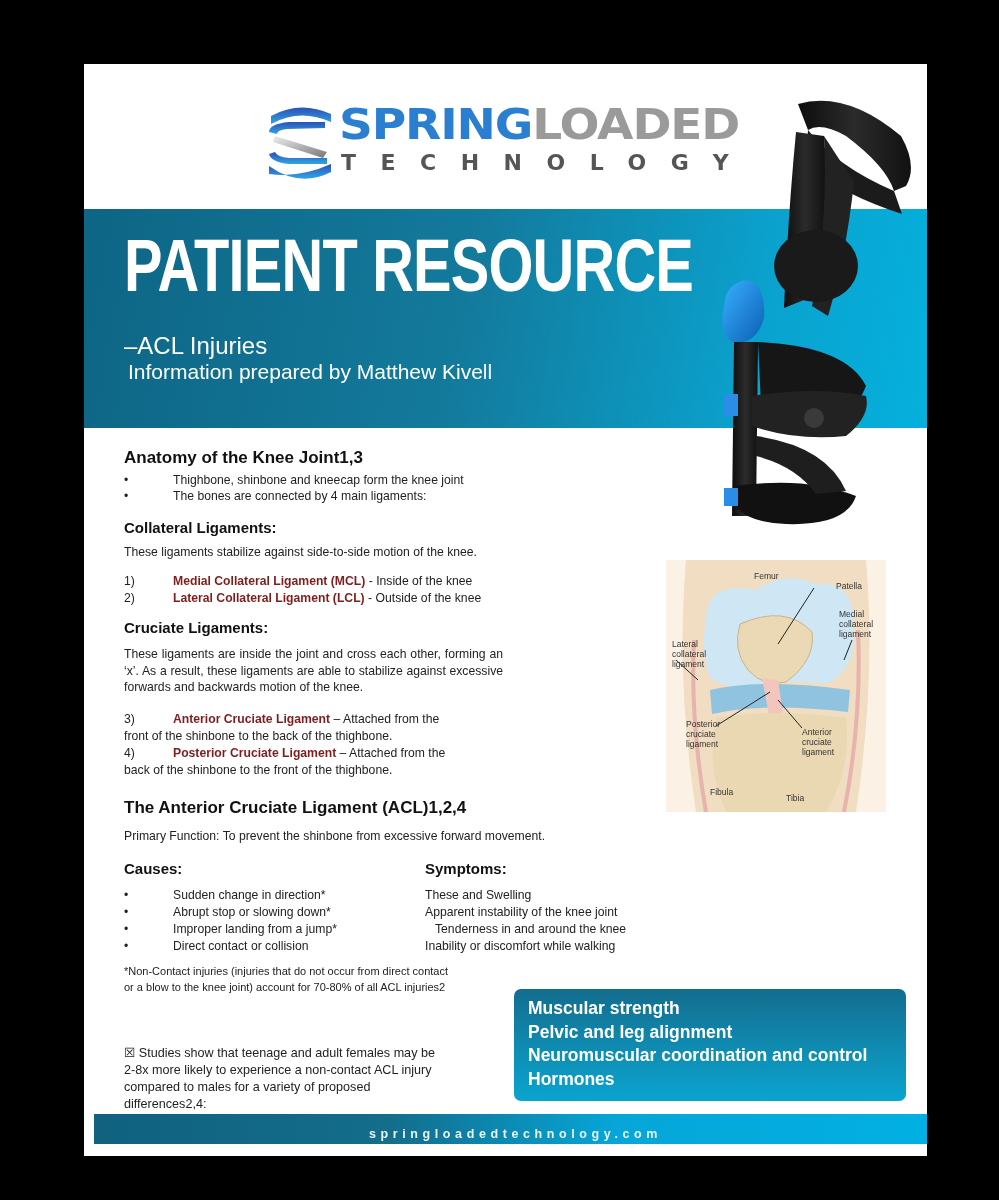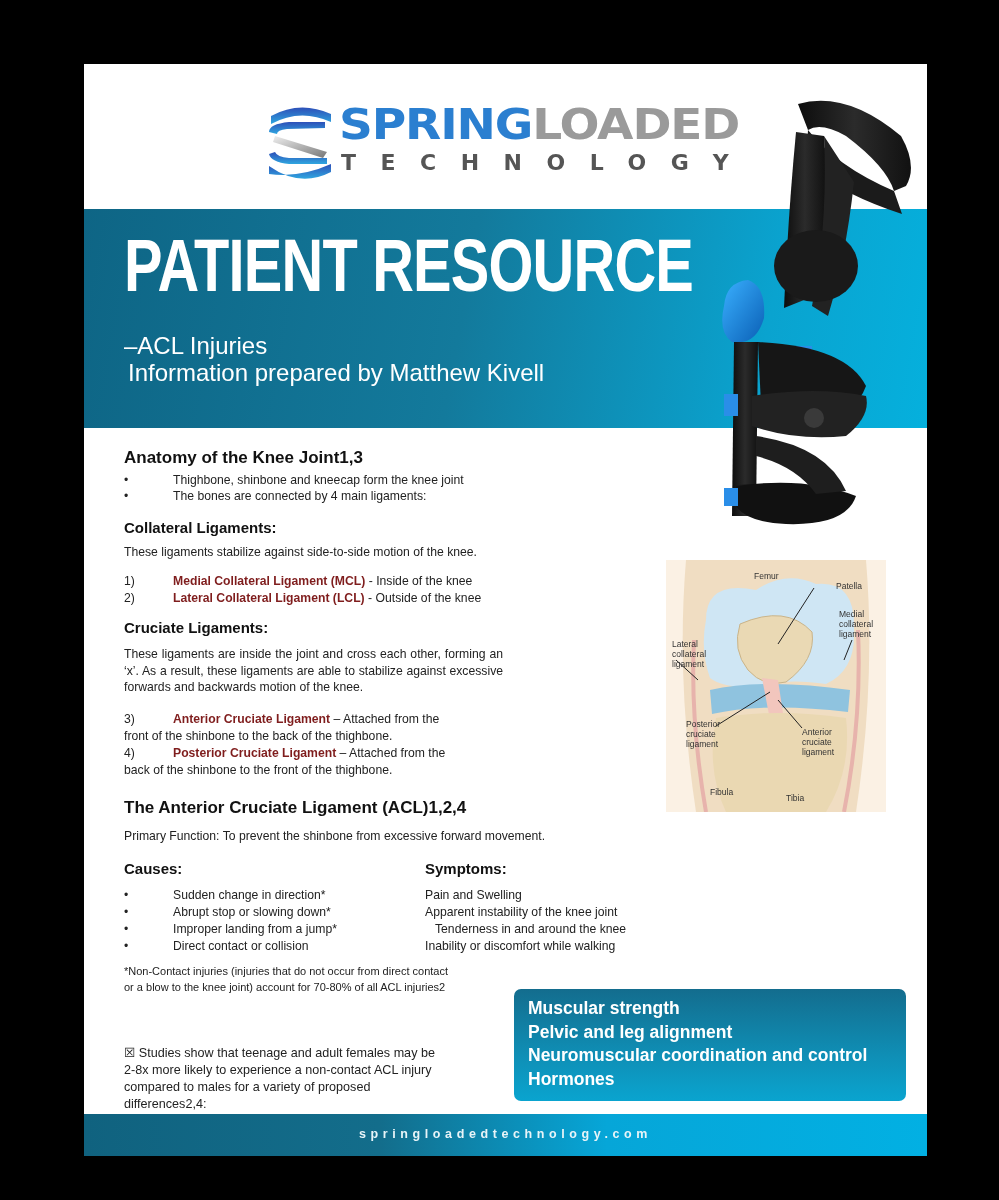--- a/index.html
+++ b/index.html
@@ -13,21 +13,21 @@
   .logo-mark { position: absolute; left: 0; top: 0; width: 70px; height: 84px; }
   .logo-word1 { position: absolute; left: 74px; top: 2px; font-family: "DejaVu Sans", sans-serif; font-weight: bold; font-size: 42px; letter-spacing: -1px; line-height: 1; transform: scaleX(1.12); transform-origin: left; white-space: nowrap; }
   .logo-word1 .blue { color: #2b7fd0; }
   .logo-word1 .grey { color: #9a9a9a; }
   .logo-word2 { position: absolute; left: 76px; top: 50px; font-family: "DejaVu Sans", sans-serif; font-weight: bold; font-size: 22px; letter-spacing: 24.5px; color: #555; line-height: 1; white-space: nowrap; }
 
   
   .banner { position: absolute; left: 0; top: 145px; width: 843px; height: 219px; background: linear-gradient(100deg, #0e6585 0%, #137a9c 45%, #0aa3cf 80%, #05b0dd 100%); }
   .banner-title { position: absolute; left: 40px; top: 20px; font-family: "Liberation Sans", sans-serif; font-weight: bold; font-size: 74px; color: #fff; letter-spacing: -1px; transform: scaleX(0.78); transform-origin: left; white-space: nowrap; line-height: 1; }
   .banner-sub { position: absolute; left: 40px; top: 105px; font-weight: normal; font-size: 24px; color: #fff; line-height: 1; white-space: nowrap; margin-top: 20px; }
-  .banner-author { position: absolute; left: 44px; top: 152px; font-size: 24px; color: #fff; line-height: 1; white-space: nowrap; }
+  .banner-author { position: absolute; left: 44px; top: 152px; font-size: 21px; color: #fff; line-height: 1; white-space: nowrap; }
 
   
   .brace { position: absolute; left: 612px; top: 32px; width: 225px; height: 430px; }
 
   
   .knee { position: absolute; left: 582px; top: 496px; width: 188px; height: 252px; }
   .knee-label { position: absolute; font-size: 8.5px; color: #333; line-height: 1.15; }
 
   
   .content { position: absolute; left: 40px; top: 0; width: 540px; }
@@ -35,21 +35,21 @@
   .h3 { position: absolute; font-weight: bold; font-size: 15px; color: #111; white-space: nowrap; }
   .p { position: absolute; font-size: 12.2px; color: #222; line-height: 16.5px; }
   .row { position: absolute; font-size: 12.2px; color: #222; white-space: nowrap; line-height: 16px; }
   .row .mk { display: inline-block; width: 49px; }
   .row b { color: #7f1d1d; }
   .justify { text-align: justify; text-align-last: left; }
 
   .risk-box { position: absolute; left: 430px; top: 925px; width: 392px; height: 112px; border-radius: 7px; background: linear-gradient(180deg, #136d8e 0%, #0f8fb6 60%, #0aa4cf 100%); padding: 8px 14px; }
   .risk-item { font-weight: bold; font-size: 17.5px; color: #fff; line-height: 23.5px; white-space: nowrap; }
 
-  .footer { position: absolute; left: 0; top: 1050px; width: 843px; height: 42px; background: linear-gradient(90deg, #10627f 0%, #136d8b 35%, #06a6d8 62%, #02b0e3 100%); }
+  .footer { position: absolute; left: 10px; top: 1050px; width: 843px; height: 30px; background: linear-gradient(90deg, #10627f 0%, #136d8b 35%, #06a6d8 62%, #02b0e3 100%); }
   .footer-url { position: absolute; left: 0; width: 100%; top: 13px; text-align: center; font-size: 12.5px; font-weight: bold; letter-spacing: 4.6px; color: #e8f4f8; }
 </style>
 </head>
 <body>
 
 <div class="page">
 
   <div class="logo">
     <svg class="logo-mark" viewBox="0 0 70 84">
       <defs>
@@ -162,21 +162,21 @@
     <div class="h2" style="top:734px;">The Anterior Cruciate Ligament (ACL)1,2,4</div>
     <div class="row" style="top:764px;">Primary Function: To prevent the shinbone from excessive forward movement.</div>
 
     <div class="h3" style="top:796px;">Causes:</div>
     <div class="row" style="top:823px;"><span class="mk">•</span><span>Sudden change in direction*</span></div>
     <div class="row" style="top:840px;"><span class="mk">•</span><span>Abrupt stop or slowing down*</span></div>
     <div class="row" style="top:857px;"><span class="mk">•</span><span>Improper landing from a jump*</span></div>
     <div class="row" style="top:874px;"><span class="mk">•</span><span>Direct contact or collision</span></div>
 
     <div class="h3" style="top:796px;left:301px;">Symptoms:</div>
-    <div class="row" style="top:823px;left:301px;">Pain and Swelling</div>
+    <div class="row" style="top:823px;left:301px;">These and Swelling</div>
     <div class="row" style="top:840px;left:301px;">Apparent instability of the knee joint</div>
     <div class="row" style="top:857px;left:311px;">Tenderness in and around the knee</div>
     <div class="row" style="top:874px;left:301px;">Inability or discomfort while walking</div>
 
     <div class="p" style="top:900px;width:332px;font-size:11px;line-height:15.5px;">*Non-Contact injuries (injuries that do not occur from direct contact or a blow to the knee joint) account for 70-80% of all ACL injuries2</div>
     <div class="p" style="top:981px;width:322px;font-size:12.6px;line-height:17px;">☒ Studies show that teenage and adult females may be 2-8x more likely to experience a non-contact ACL injury compared to males for a variety of proposed differences2,4:</div>
   </div>
 
   <div class="risk-box">
     <div class="risk-item">Muscular strength</div>

